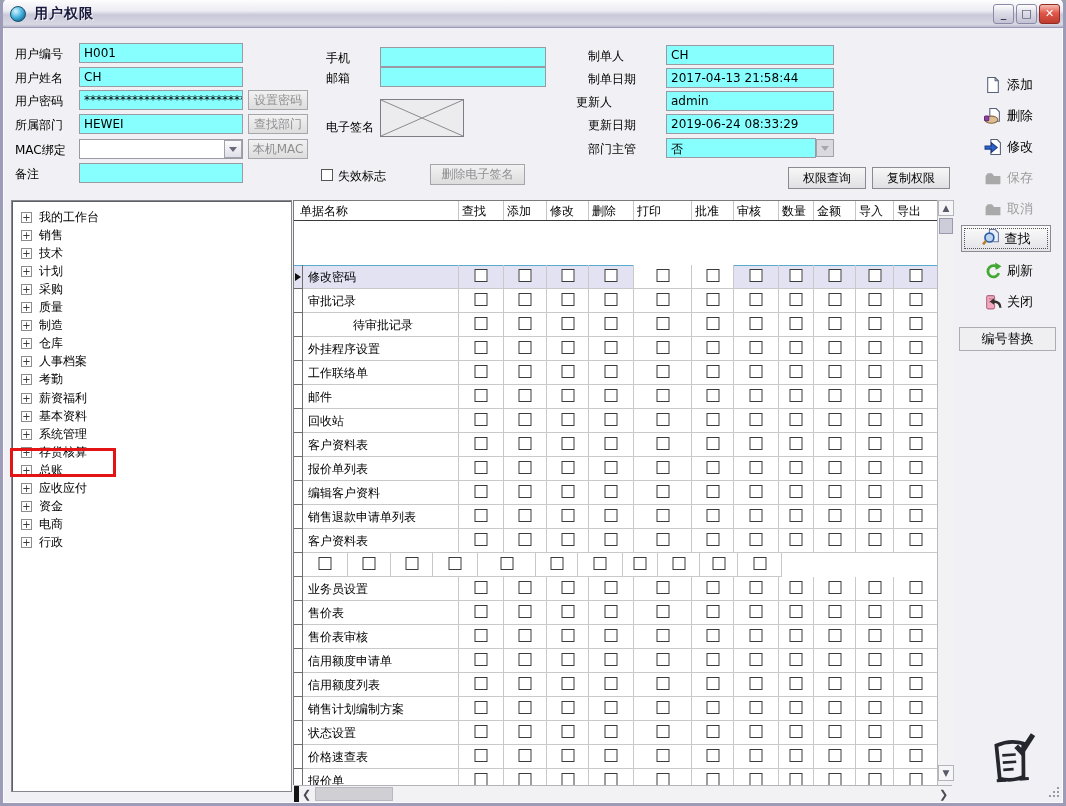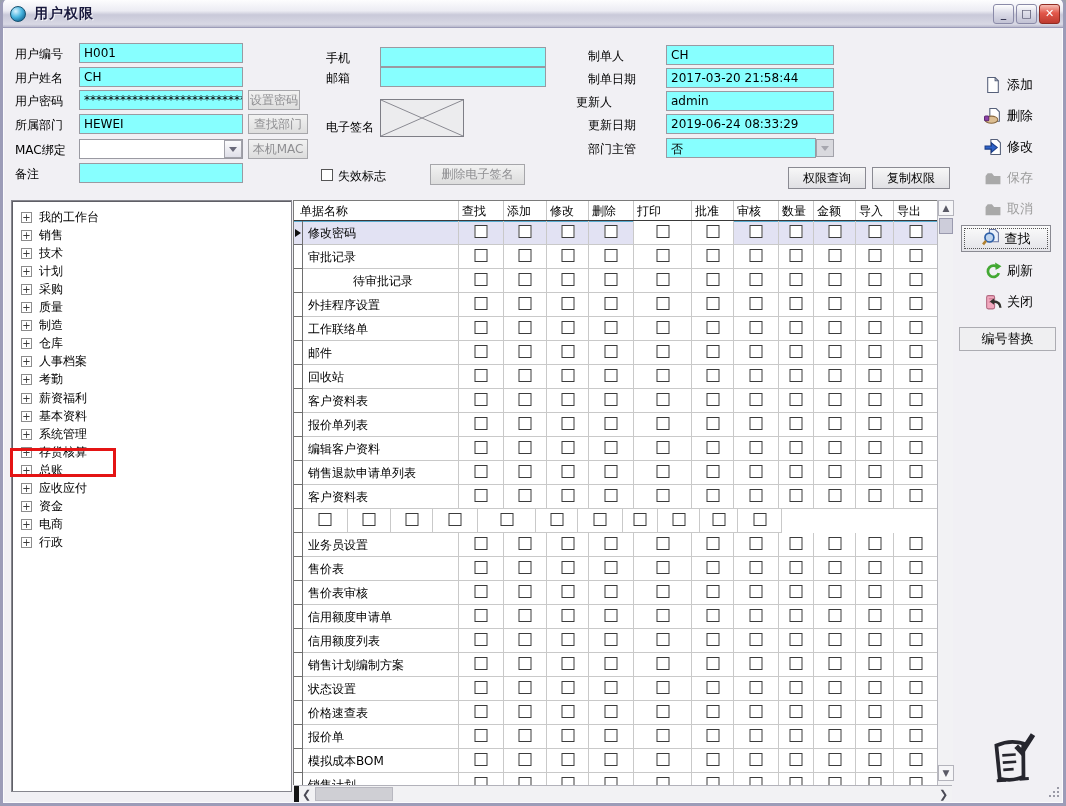--- a/index.html
+++ b/index.html
@@ -64,21 +64,21 @@
   .grid{position:absolute;left:290px;top:200px;width:660px;height:585px;background:#fff;
     border-left:1px solid #7A7A7A;border-top:1px solid #7A7A7A;overflow:hidden;}
   .hdr-row{display:flex;height:20px;border-bottom:1px solid #3A3A3A;background:#fff;}
   .hdr-cell{border-right:1px solid #C6C6C6;padding:2px 0 0 3px;white-space:nowrap;overflow:hidden;font-size:12px;}
   .t-row{display:flex;height:24px;position:relative;}
   .t-row.partial{height:13px;}
   .t-cell{border-right:1px solid #C9C9C9;border-bottom:1px solid #C9C9C9;overflow:hidden;position:relative;}
   .t-gutter{border-right:1px solid #6E6E6E;border-bottom:1px solid #6E6E6E;}
   .t-name{padding:4px 0 0 5px;white-space:nowrap;font-size:12px;}
   .cb{position:absolute;left:50%;top:4px;transform:translateX(-50%);width:13px;height:13px;border:1px solid #3C3C3C;background:#fff;}
-  .t-row.selected{background:#E2E2F3;box-shadow:inset 0 1px 0 #58AACE, inset 0 -1px 0 #3E9CC6;}
+  .t-row.selected{background:#E2E2F3;box-shadow:inset 0 1px 0 #58AACE, inset 0 -1px 0 #3E9CC6;margin-top:44px;}
   .t-row.selected .t-cell.whitecell{background:#fff;}
   .row-marker{position:absolute;left:1px;top:8px;width:0;height:0;
     border-top:4px solid transparent;border-bottom:4px solid transparent;border-left:6px solid #101010;}
   
   .vscroll{position:absolute;left:934px;top:200px;width:16px;height:585px;background:#F2F2F4;border-left:1px solid #B9B9C0;}
   .sbtn{position:absolute;left:0;width:16px;height:16px;background:#F6F6F8;border:1px solid #B4B4BC;
     display:flex;align-items:center;justify-content:center;font-size:9px;color:#5A5A66;}
   .vthumb{position:absolute;left:1px;top:18px;width:14px;height:16px;background:#CDCDDA;border:1px solid #9A9AAE;}
   .hscroll{position:absolute;left:291px;top:785px;width:658px;height:16px;background:#F2F2F4;border-top:1px solid #B2B2BA;}
   .hblack{position:absolute;left:0;top:0;width:5px;height:16px;background:#151515;}
@@ -103,40 +103,40 @@
     </div>
   </div>
 
   <div id="form-area">
       <div class="lbl" style="left: 12px; top: 46px;">用户编号</div>
       <div class="field" style="left: 76px; top: 43px; width: 164px;">H001</div>
       <div class="lbl" style="left: 12px; top: 70px;">用户姓名</div>
       <div class="field" style="left: 76px; top: 67px; width: 164px;">CH</div>
       <div class="lbl" style="left: 12px; top: 93px;">用户密码</div>
       <div class="field" style="left: 76px; top: 90px; width: 164px;">******************************</div>
-      <div class="gbtn" style="left: 245px; top: 90px; width: 52px; height: 20px;">设置密码</div>
+      <div class="gbtn" style="left: 245px; top: 90px; width: 60px; height: 20px;">设置密码</div>
       <div class="lbl" style="left: 12px; top: 117px;">所属部门</div>
       <div class="field" style="left: 76px; top: 114px; width: 164px;">HEWEI</div>
       <div class="gbtn" style="left: 245px; top: 114px; width: 60px; height: 20px;">查找部门</div>
       <div class="lbl" style="left: 12px; top: 142px;">MAC绑定</div>
       <div class="field white" style="left: 76px; top: 139px; width: 164px;"></div>
       <div class="combo-arrow" style="left: 221px; top: 140px;">
         <div class="tri"></div>
       </div>
       <div class="gbtn" style="left: 245px; top: 139px; width: 60px; height: 20px;">本机MAC</div>
       <div class="lbl" style="left: 12px; top: 166px;">备注</div>
       <div class="field" style="left: 76px; top: 163px; width: 164px;"></div>
       <div class="lbl" style="left: 323px; top: 50px;">手机</div>
       <div class="field" style="left: 377px; top: 47px; width: 166px;"></div>
       <div class="lbl" style="left: 323px; top: 70px;">邮箱</div>
       <div class="field" style="left: 377px; top: 67px; width: 166px;"></div>
       <div class="lbl" style="left: 585px; top: 48px;">制单人</div>
       <div class="field" style="left: 663px; top: 45px; width: 168px;">CH</div>
       <div class="lbl" style="left: 585px; top: 71px;">制单日期</div>
-      <div class="field" style="left: 663px; top: 68px; width: 168px;">2017-03-20 21:58:44</div>
+      <div class="field" style="left: 663px; top: 68px; width: 168px;">2017-04-13 21:58:44</div>
       <div class="lbl" style="left: 573px; top: 94px;">更新人</div>
       <div class="field" style="left: 663px; top: 91px; width: 168px;">admin</div>
       <div class="lbl" style="left: 585px; top: 117px;">更新日期</div>
       <div class="field" style="left: 663px; top: 114px; width: 168px;">2019-06-24 08:33:29</div>
       <div class="lbl" style="left: 585px; top: 141px;">部门主管</div>
       <div class="field" style="left: 663px; top: 138px; width: 150px;">否</div>
       <div class="combo-arrow disabled" style="left: 813px; top: 139px;">
         <div class="tri"></div>
       </div>
       <div class="gbtn enabled" style="left: 785px; top: 167px; width: 78px; height: 22px;">权限查询</div>

